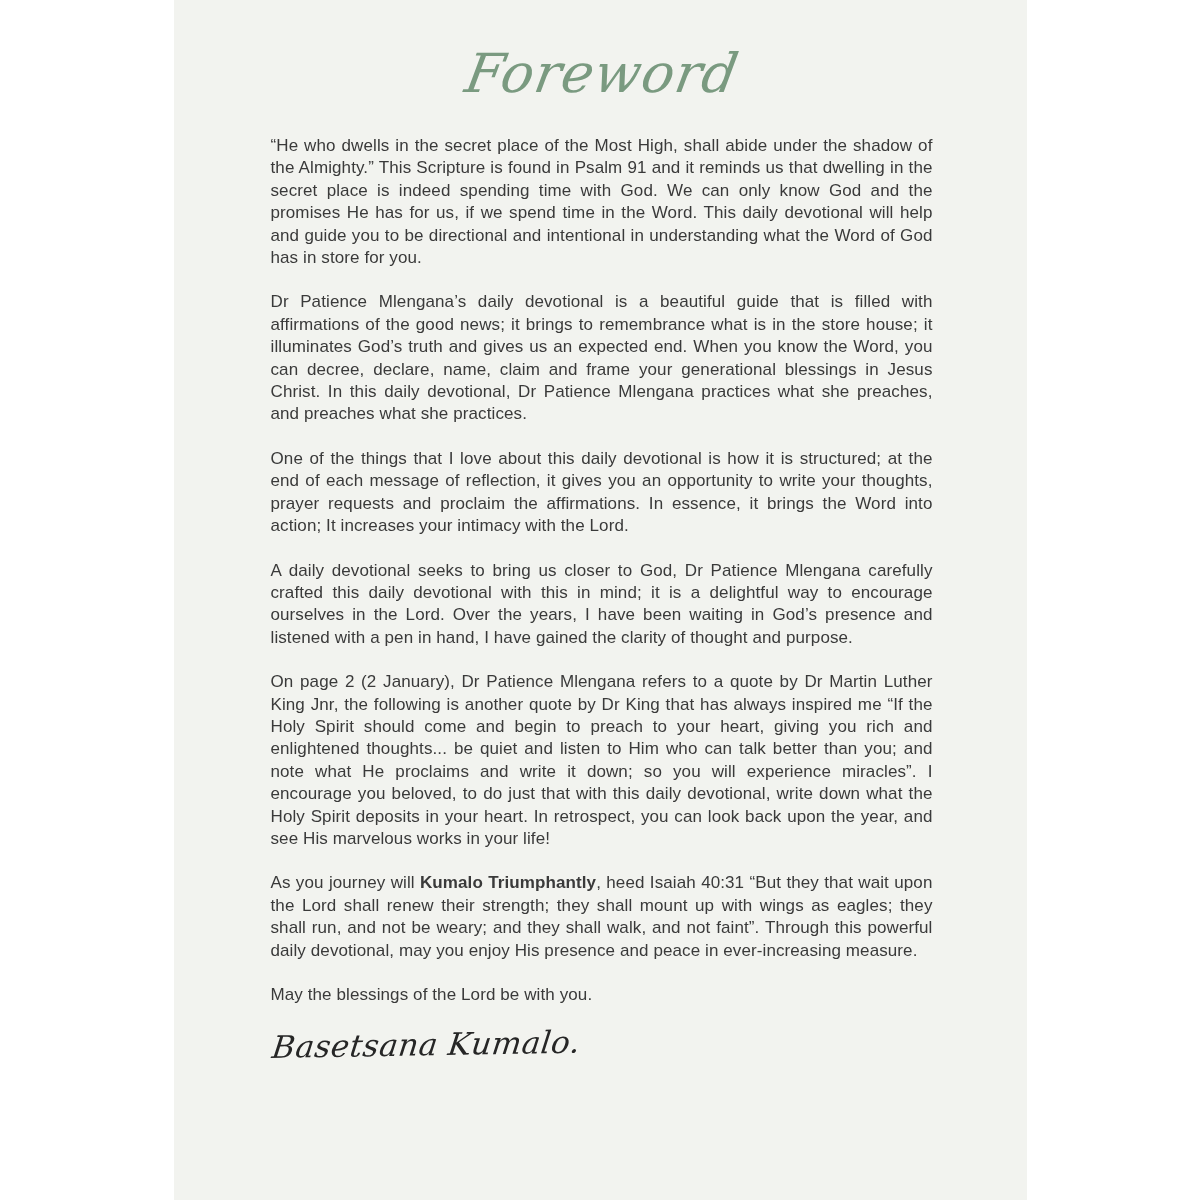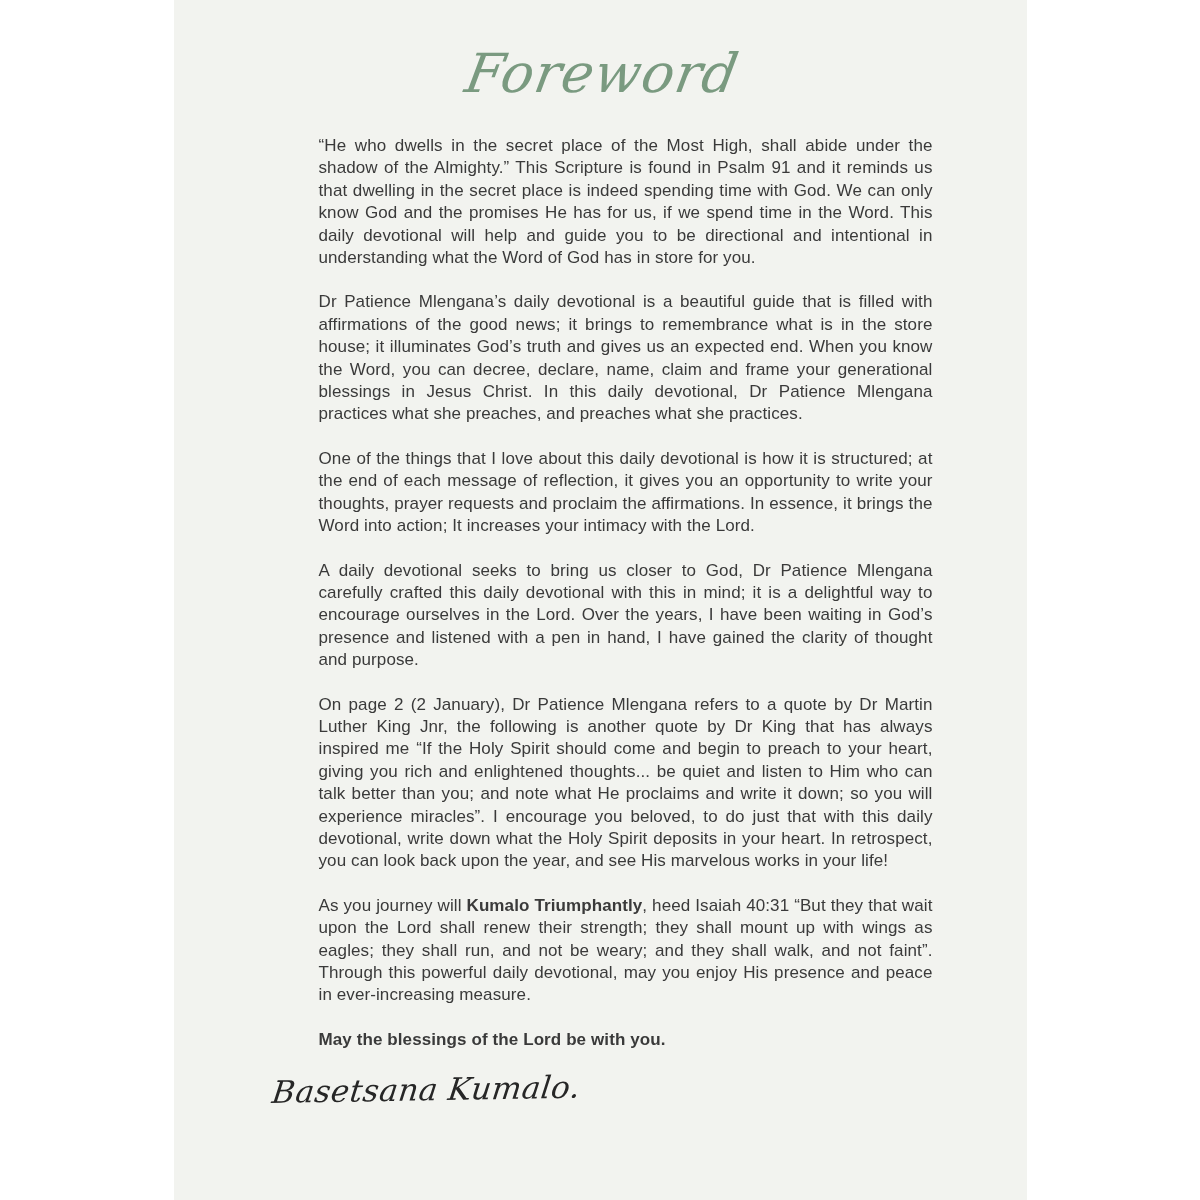--- a/index.html
+++ b/index.html
@@ -46,26 +46,26 @@
     letter-spacing: 1px;
   }
   .body-text {
     margin-top: 15px;
     font-size: 17px;
     line-height: 22.4px;
     color: var(--text_color);
     text-align: justify;
     letter-spacing: 0.1px;
   }
-  .body-text p { margin-bottom: 22px; margin-left: 48px; }
+  .body-text p { margin-bottom: 22px; }
   .body-text p.closing, .body-text p.signoff {
     text-align: left;
     margin-bottom: 0;
   }
-  .body-text p.closing { margin-bottom: 30px; font-weight: bold; }
+  .body-text p.closing { margin-bottom: 30px; }
   .body-text strong { font-weight: 700; }
   .signature {
     margin-top: 2px;
     font-family: "DejaVu Serif", serif;
     font-style: italic;
     font-size: 31px;
     color: var(--signature_color);
     transform: skewX(-8deg) rotate(-1deg);
     transform-origin: left bottom;
     letter-spacing: 0.5px;

